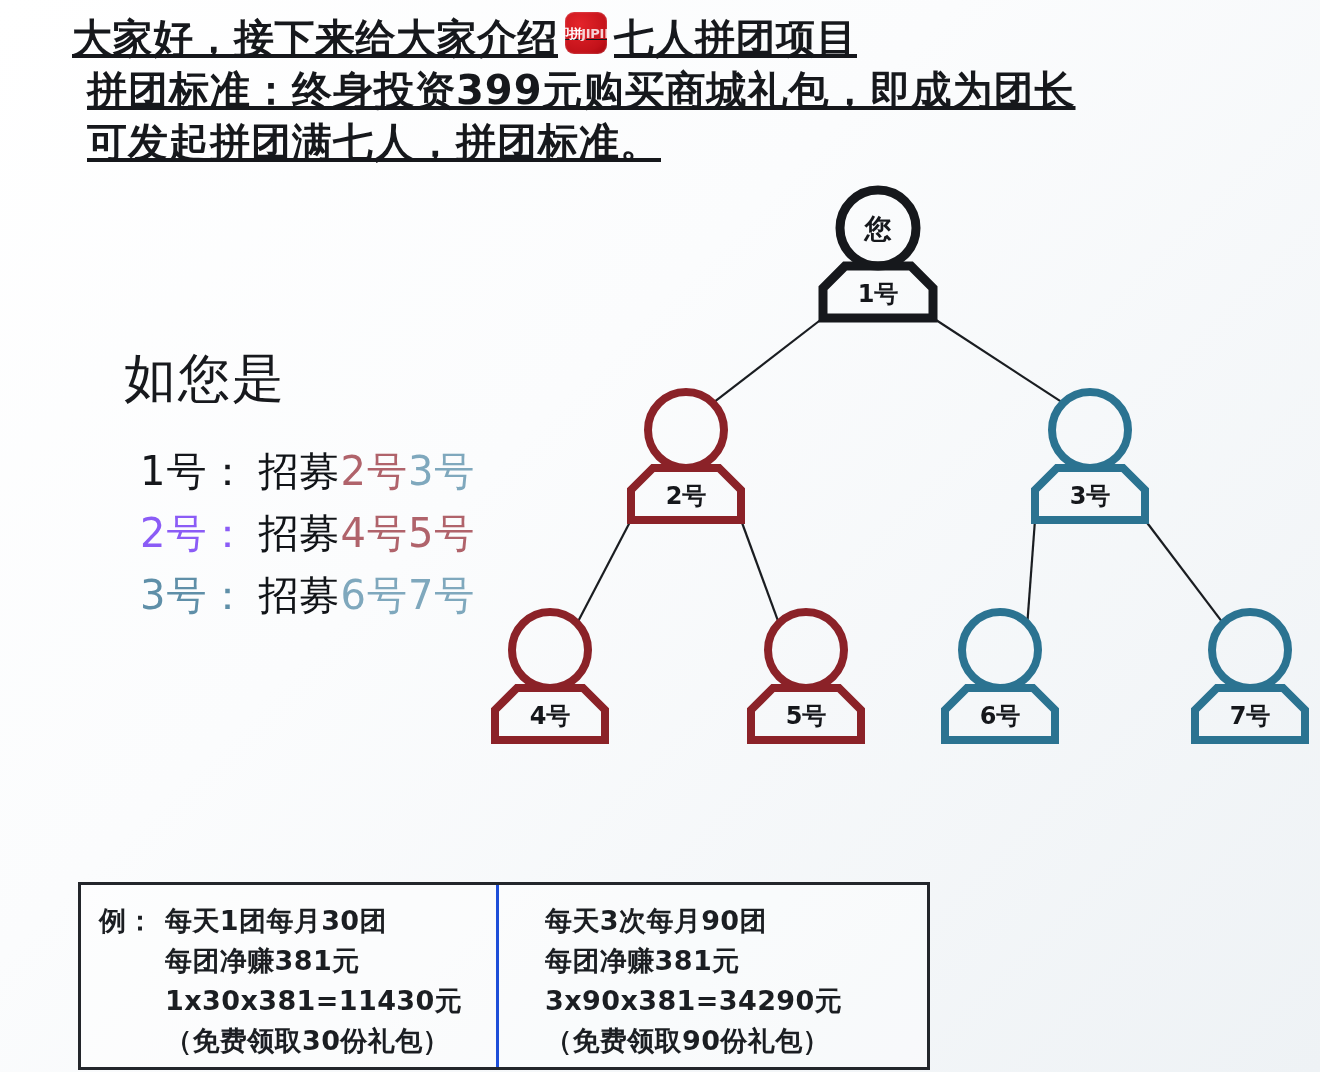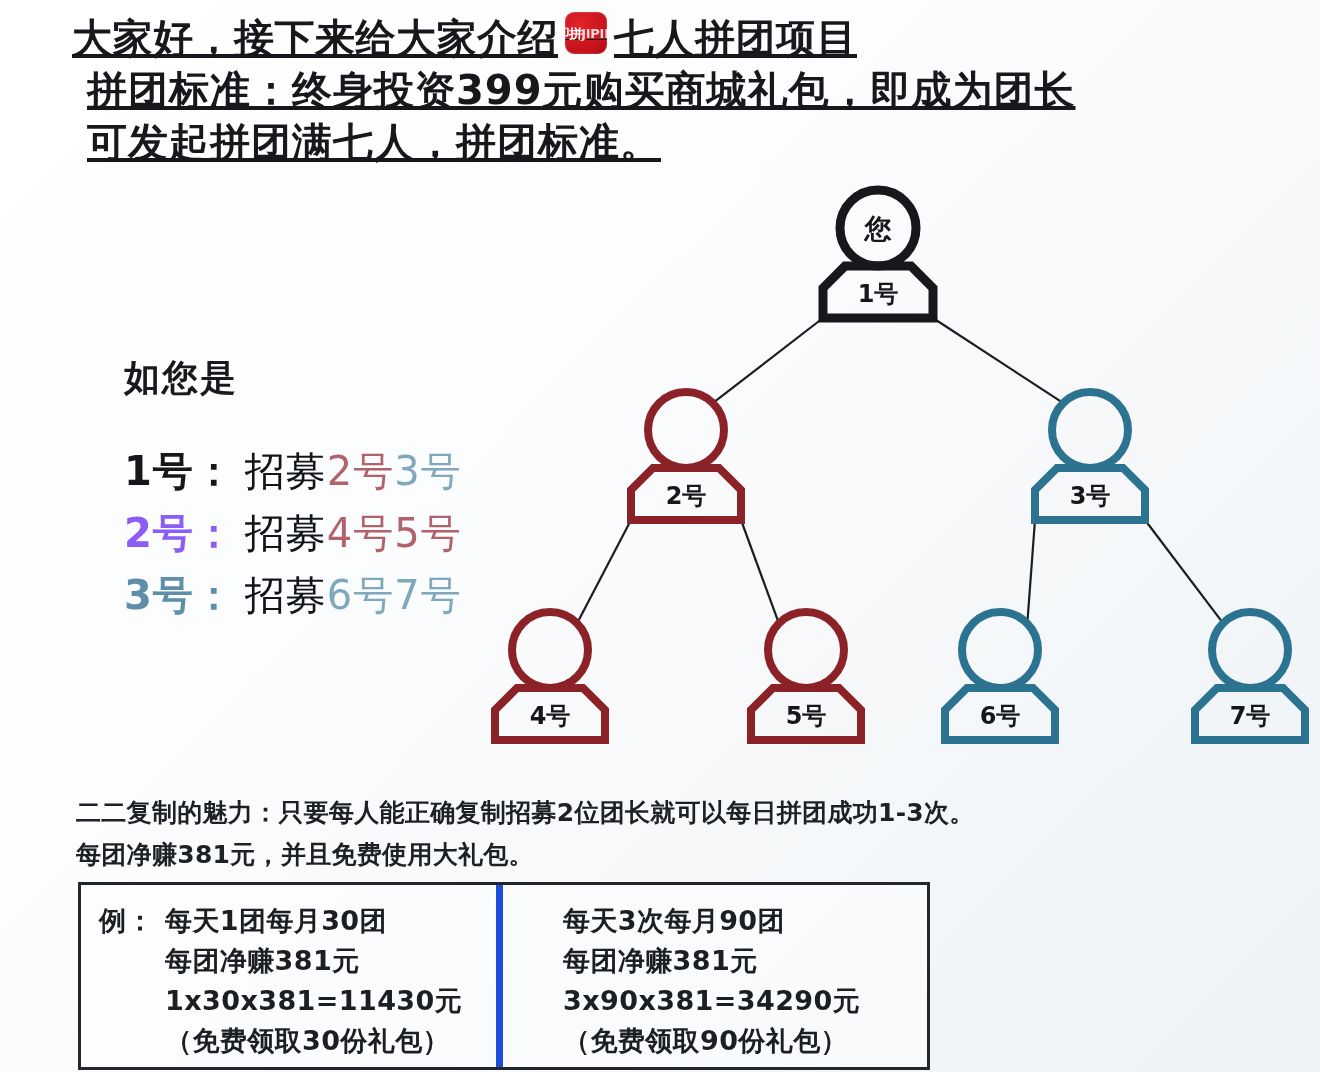--- a/index.html
+++ b/index.html
@@ -75,34 +75,34 @@
   }
 
   
   .left-block {
     position: absolute;
     left: 124px;
     top: 350px;
     width: 420px;
   }
   .left-title {
-    font-size: 36px;
-    font-weight: 700;
+    font-size: 52px;
+    font-weight: 400;
     line-height: 56px;
     color: #17191d;
     letter-spacing: 2px;
     margin-bottom: 34px;
   }
   .rule-line {
     font-size: 40px;
     line-height: 62px;
     white-space: nowrap;
     letter-spacing: 1px;
   }
-  .rule-line .who { font-weight: 700; }
+  .rule-line .who { font-weight: 400; margin-left: 16px; }
   .rule-line .verb { font-weight: 400; margin-left: 10px; }
   .rule-line .tgt { font-weight: 400; }
 
   
   .tree {
     position: absolute;
     left: 470px;
     top: 178px;
     width: 850px;
     height: 600px;
@@ -136,23 +136,23 @@
     box-sizing: border-box;
     display: flex;
     background: rgba(255,255,255,0.45);
   }
   .example-cell {
     flex: 0 0 415px;
     padding: 16px 0 0 18px;
     box-sizing: border-box;
   }
   .example-cell.right {
-    border-left: 7px solid #1d4ed8;
+    border-left: 3px solid #1d4ed8;
     flex: 1 1 auto;
-    padding-left: 60px;
+    padding-left: 46px;
   }
   .ex-row {
     display: flex;
     font-size: 27px;
     font-weight: 700;
     line-height: 40px;
     color: #1b1e22;
     white-space: nowrap;
     letter-spacing: 0.4px;
   }
@@ -226,24 +226,20 @@
           <text x="530" y="546" text-anchor="middle" font-size="24" font-weight="700" font-family="&quot;DejaVu Sans&quot;,&quot;Liberation Sans&quot;,sans-serif" fill="#15171b">6号</text>
         </g>
         <g>
           <circle cx="780" cy="472" r="38" fill="none" stroke="#2b7391" stroke-width="8"></circle>
           <path d="M 747 510 L 813 510 L 835 532 L 835 562 L 725 562 L 725 532 Z" fill="none" stroke="#2b7391" stroke-width="8" stroke-linejoin="miter"></path>
           <text x="780" y="546" text-anchor="middle" font-size="24" font-weight="700" font-family="&quot;DejaVu Sans&quot;,&quot;Liberation Sans&quot;,sans-serif" fill="#15171b">7号</text>
         </g>
       </svg>
   </div>
 
-  <div class="caption-block">
-    <div class="caption-line">二二复制的魅力：只要每人能正确复制招募2位团长就可以每日拼团成功1-3次。</div>
-    <div class="caption-line">每团净赚381元，并且免费使用大礼包。</div>
-  </div>
 
   <div class="example-table">
     <div class="example-cell left">
       <div class="ex-row">
         <span class="ex-label">例：</span>
         <span>每天1团每月30团</span>
       </div>
       <div class="ex-row">
         <span class="ex-indent"></span>
         <span>每团净赚381元</span>

